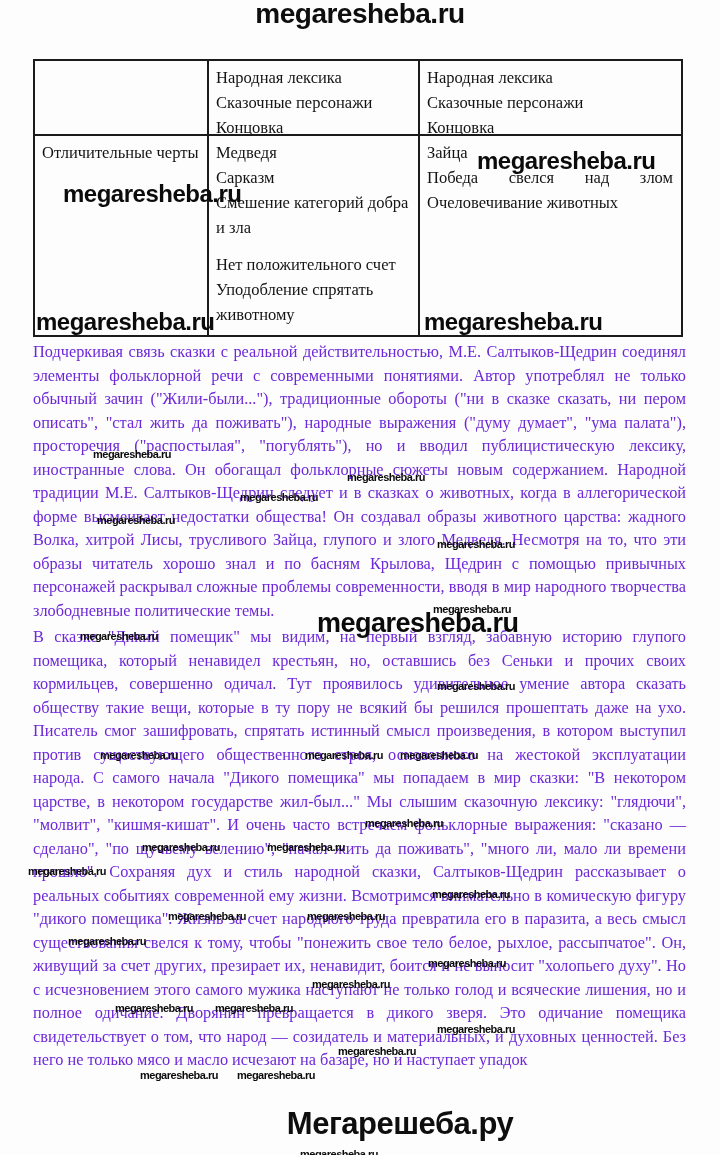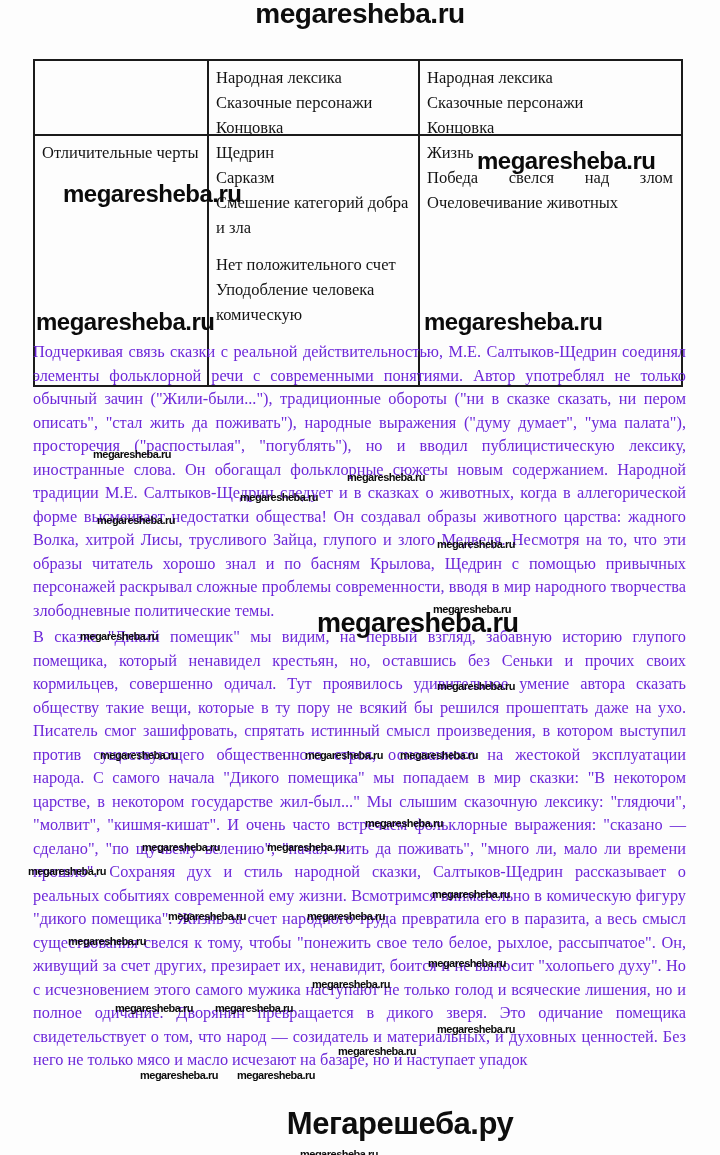--- a/index.html
+++ b/index.html
@@ -39,21 +39,21 @@
   .tbl {
     position: absolute;
     left: 33px; top: 59px;
     width: 650px;
     border: 2px solid #1b1b1b;
     box-sizing: border-box;
     background: #fdfdfd;
   }
   .trow { display: flex; box-sizing: border-box; }
   .trow-1 { height: 75px; border-bottom: 2px solid #1b1b1b; }
-  .trow-2 { height: 249px; }
+  .trow-2 { height: 199px; }
   .tcell {
     box-sizing: border-box;
     padding: 4px 8px 4px 7px;
     font-family: "Liberation Serif", serif;
     font-size: 16.5px;
     line-height: 25px;
     color: #141414;
     overflow: hidden;
   }
   .tc1 { width: 174px; border-right: 2px solid #1b1b1b; }
@@ -106,29 +106,29 @@
         </div>
       <div class="tcell tc3">
           <div class="cell-line">Народная лексика</div>
           <div class="cell-line">Сказочные персонажи</div>
           <div class="cell-line">Концовка</div>
         </div>
     </div>
     <div class="trow trow-2">
       <div class="tcell tc1">Отличительные черты</div>
       <div class="tcell tc2">
-          <div class="cell-line">Щедрин</div>
+          <div class="cell-line">Медведя</div>
           <div class="cell-line">Сарказм</div>
           <div class="cell-line">Смешение категорий добра и зла</div>
           <div class="cell-line spacer">&nbsp;</div>
           <div class="cell-line">Нет положительного счет</div>
-          <div class="cell-line">Уподобление человека комическую</div>
+          <div class="cell-line">Уподобление спрятать животному</div>
         </div>
       <div class="tcell tc3">
-          <div class="cell-line">Жизнь</div>
+          <div class="cell-line">Зайца</div>
           <div class="cell-line stretch">Победа свелся над злом</div>
           <div class="cell-line">Очеловечивание животных</div>
         </div>
     </div>
   </div>
 
   <div class="content">
     <p>Подчеркивая связь сказки с реальной действительностью, М.Е. Салтыков-Щедрин соединял элементы фольклорной речи с современными понятиями. Автор употреблял не только обычный зачин ("Жили-были..."), традиционные обороты ("ни в сказке сказать, ни пером описать", "стал жить да поживать"), народные выражения ("думу думает", "ума палата"), просторечия ("распостылая", "погублять"), но и вводил публицистическую лексику, иностранные слова. Он обогащал фольклорные сюжеты новым содержанием. Народной традиции М.Е. Салтыков-Щедрин следует и в сказках о животных, когда в аллегорической форме высмеивает недостатки общества! Он создавал образы животного царства: жадного Волка, хитрой Лисы, трусливого Зайца, глупого и злого Медведя. Несмотря на то, что эти образы читатель хорошо знал и по басням Крылова, Щедрин с помощью привычных персонажей раскрывал сложные проблемы современности, вводя в мир народного творчества злободневные политические темы.</p>
     <p>В сказке "Дикий помещик" мы видим, на первый взгляд, забавную историю глупого помещика, который ненавидел крестьян, но, оставшись без Сеньки и прочих своих кормильцев, совершенно одичал. Тут проявилось удивительное умение автора сказать обществу такие вещи, которые в ту пору не всякий бы решился прошептать даже на ухо. Писатель смог зашифровать, спрятать истинный смысл произведения, в котором выступил против существующего общественного строя, основанного на жестокой эксплуатации народа. С самого начала "Дикого помещика" мы попадаем в мир сказки: "В некотором царстве, в некотором государстве жил-был..." Мы слышим сказочную лексику: "глядючи", "молвит", "кишмя-кишат". И очень часто встречаем фольклорные выражения: "сказано — сделано", "по щучьему велению", "начал жить да поживать", "много ли, мало ли времени прошло". Сохраняя дух и стиль народной сказки, Салтыков-Щедрин рассказывает о реальных событиях современной ему жизни. Всмотримся внимательно в комическую фигуру "дикого помещика". Жизнь за счет народного труда превратила его в паразита, а весь смысл существования свелся к тому, чтобы "понежить свое тело белое, рыхлое, рассыпчатое". Он, живущий за счет других, презирает их, ненавидит, боится и не выносит "холопьего духу". Но с исчезновением этого самого мужика наступают не только голод и всяческие лишения, но и полное одичание. Дворянин превращается в дикого зверя. Это одичание помещика свидетельствует о том, что народ — созидатель и материальных, и духовных ценностей. Без него не только мясо и масло исчезают на базаре, но и наступает упадок</p>
   </div>

